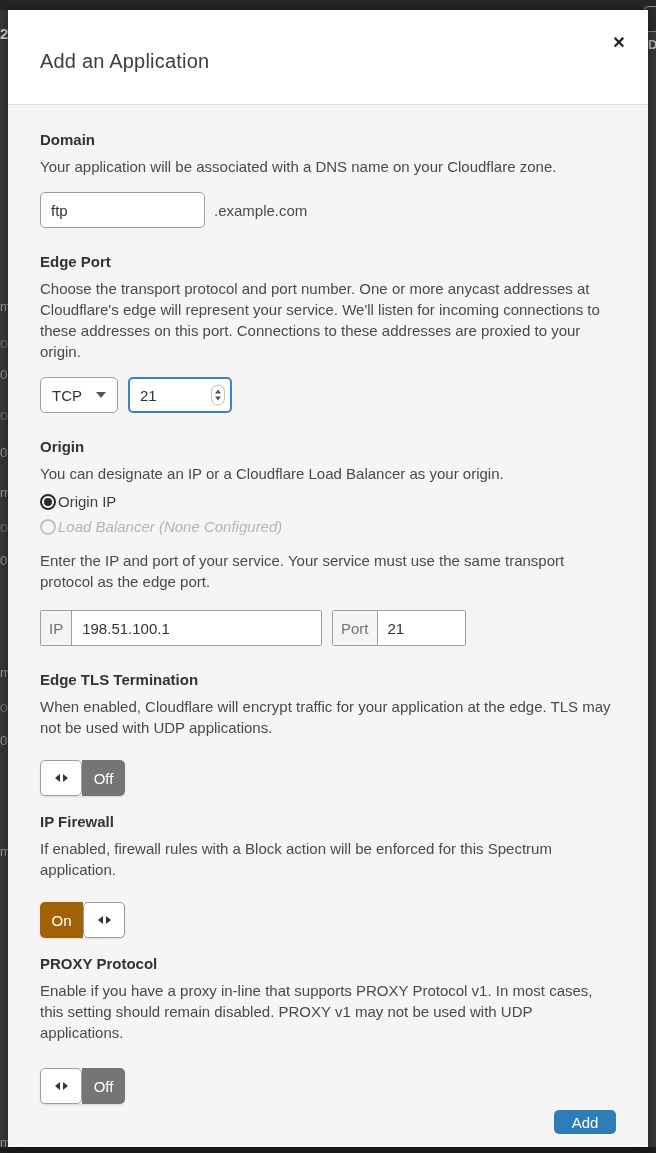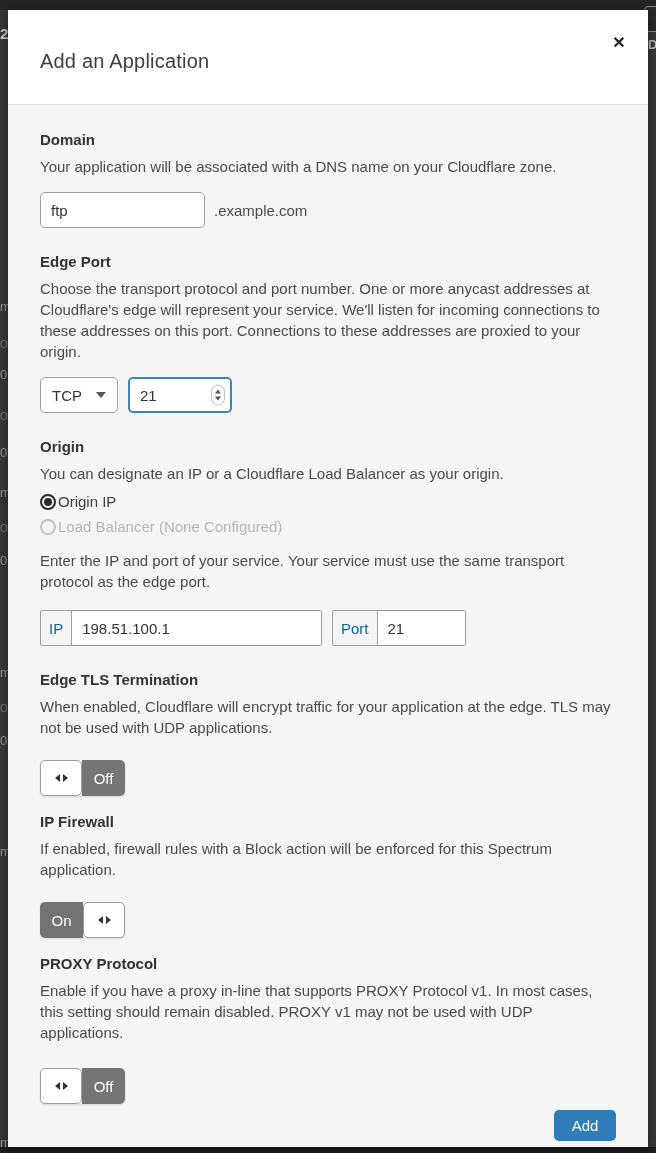--- a/index.html
+++ b/index.html
@@ -82,61 +82,61 @@
 
   
   .radio-row { display: flex; align-items: center; height: 25px; cursor: pointer; }
   .radio-outer {
     width: 16px; height: 16px; border: 2px solid #2b2b2b; border-radius: 50%;
     display: flex; align-items: center; justify-content: center; flex: 0 0 16px;
   }
   .radio-dot { width: 8px; height: 8px; border-radius: 50%; background: #2b2b2b; }
   .radio-label { font-size: 15px; color: #3d3d3d; margin-left: 2px; }
   .radio-row.disabled .radio-outer { border-color: #c3c3c3; }
-  .radio-row.disabled .radio-label { color: #b5b5b5; }
+  .radio-row.disabled .radio-label { color: #b5b5b5; font-style: italic; }
 
   
   .prefix-group {
     display: flex; align-items: stretch; height: 36px; background: #fff;
     border: 1px solid #9e9e9e; border-radius: 2px; overflow: hidden;
   }
   .prefix-label {
     display: flex; align-items: center; padding: 0 8px; background: #f4f4f4;
-    border-right: 1px solid #9e9e9e; font-size: 15px; color: #0369a1;
+    border-right: 1px solid #9e9e9e; font-size: 15px; color: #737373;
   }
   .prefix-group input {
     border: none; outline: none; background: #fff; padding: 0 10px;
     font-family: "Liberation Sans", sans-serif; font-size: 15px; color: #333; width: 100%;
   }
   .ip-group { width: 282px; }
   .port-group { width: 134px; margin-left: 10px; }
 
   
   .toggle { display: inline-flex; height: 36px; border-radius: 5px; cursor: pointer;
     box-shadow: 0 1px 2px rgba(0,0,0,.12); }
   .toggle .seg-label {
     width: 43px; display: flex; align-items: center; justify-content: center;
     font-size: 15px; color: #fff;
   }
   .toggle .seg-off { background: #757575; border-radius: 0 5px 5px 0; }
-  .toggle .seg-on  { background: #737373; border-radius: 5px 0 0 5px; }
+  .toggle .seg-on  { background: #a16207; border-radius: 5px 0 0 5px; }
   .toggle .knob {
     width: 42px; background: #fff; border: 1px solid #9e9e9e; border-radius: 5px;
     display: flex; align-items: center; justify-content: center;
   }
   .arrows { display: inline-flex; gap: 3px; }
   .arrow-left  { width: 0; height: 0; border: 4px solid transparent; border-right: 5px solid #333; border-left: none; }
   .arrow-right { width: 0; height: 0; border: 4px solid transparent; border-left: 5px solid #333; border-right: none; }
 
   .toggle-mb { margin-bottom: 18px; }
 
   
   .add-row { display: flex; justify-content: flex-end; margin-top: 6px; }
   .add-btn {
-    min-width: 62px; height: 31px; padding: 4px 15px; border: none; border-radius: 5px;
+    min-width: 62px; height: 24px; padding: 4px 15px; border: none; border-radius: 5px;
     background: #2e7cb8; color: #fff; font-family: "Liberation Sans", sans-serif;
     font-size: 15px; cursor: pointer;
   }
 
   .origin-desc { margin-bottom: 5px; }
   .origin-ip-desc { margin-top: 11px; margin-bottom: 18px; }
 </style>
 </head>
 <body>
 

